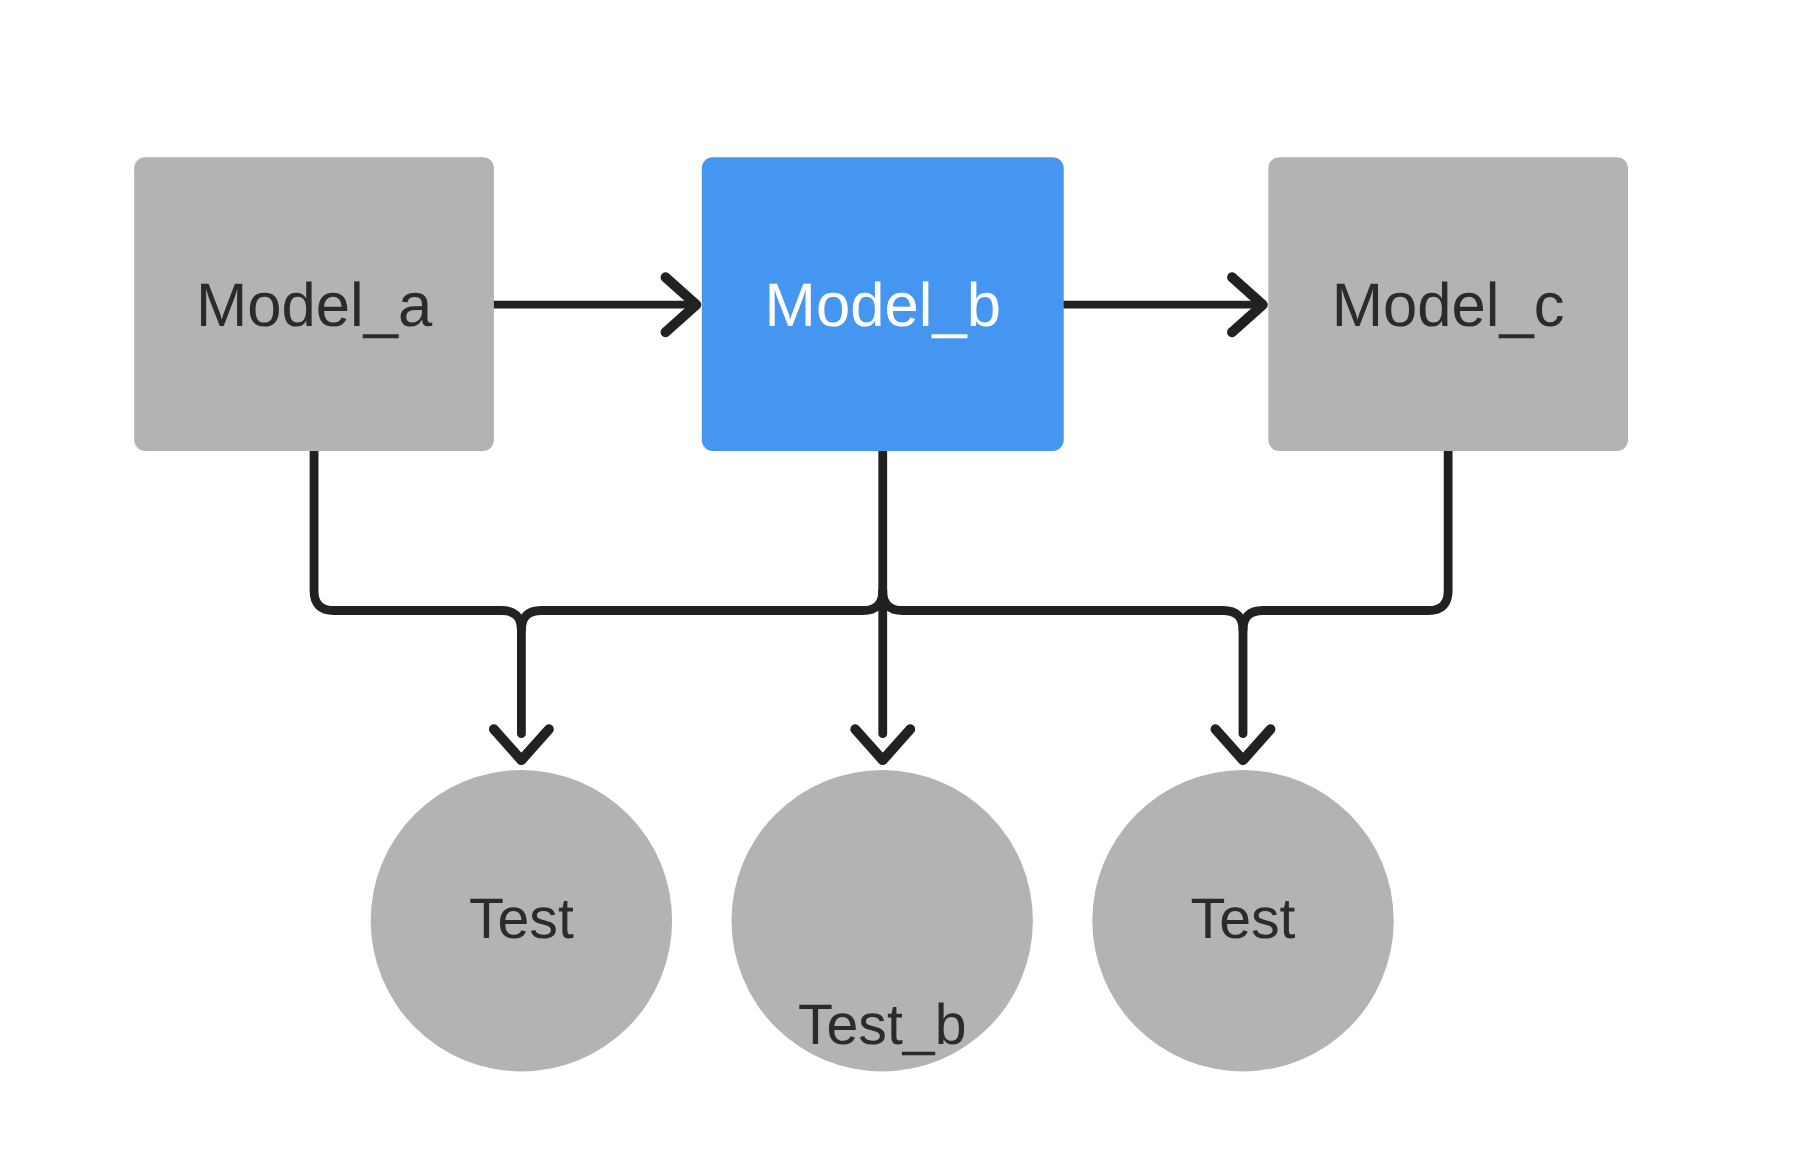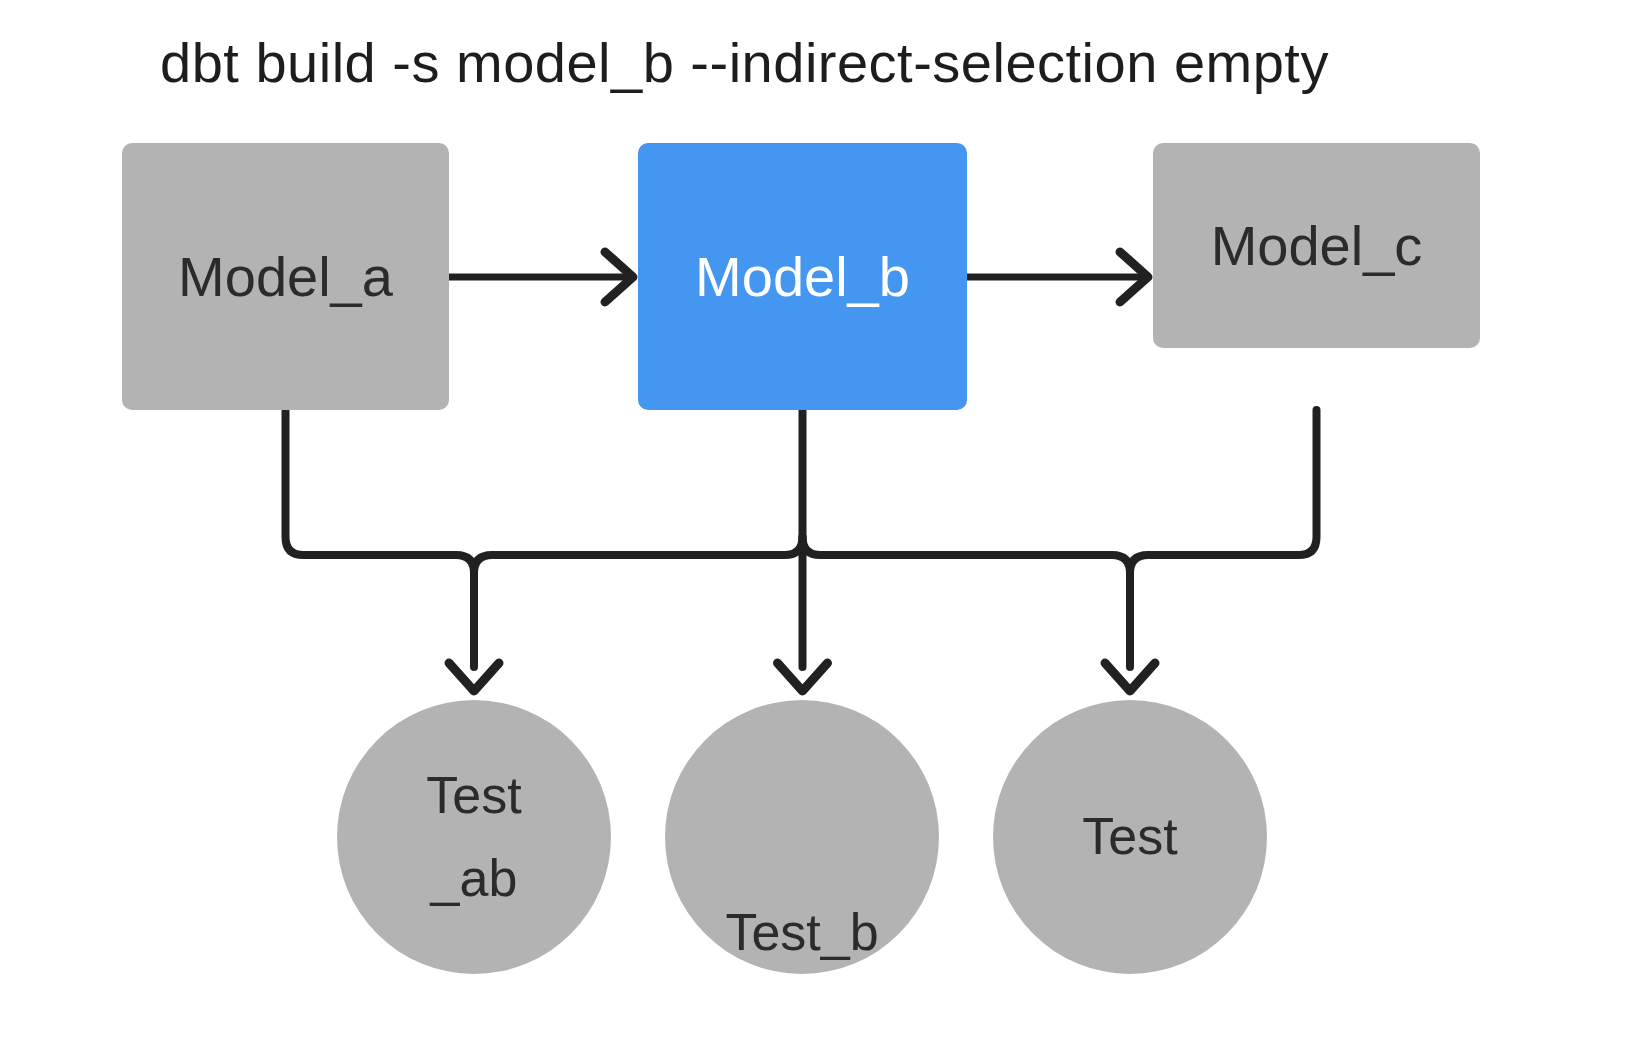--- a/index.html
+++ b/index.html
@@ -75,21 +75,20 @@
     font-weight: 400;
     color: var(--label-dark);
     line-height: 1.6;
   }
 </style>
 </head>
 <body>
 
 <div class="canvas">
 
-  <div class="title">dbt build -s model_b --indirect-selection empty</div>
 
   <svg class="edges-layer" viewBox="0 0 1630 1060" xmlns="http://www.w3.org/2000/svg">
 
     <g>
       <path class="shaft-thin" d="M 449 277 L 624 277"></path>
       <path class="chevron" d="M 605 252 L 633 277 L 605 302"></path>
     </g>
 
     <g>
       <path class="shaft-thin" d="M 967 277 L 1139 277"></path>
@@ -121,27 +120,26 @@
   </svg>
 
   <div class="node box selected" style="left:638px; top:143px; width:329px; height:267px;">
     <span class="node-label">Model_b</span>
   </div>
 
   <div class="node box" style="left:122px; top:143px; width:327px; height:267px;">
     <span class="node-label">Model_a</span>
   </div>
 
-  <div class="node box" style="left:1153px; top:143px; width:327px; height:205px;">
+  <div class="node box" style="left:1153px; top:143px; width:327px; height:267px;">
     <span class="node-label">Model_c</span>
   </div>
 
   <div class="node circle" style="left:337px; top:700px; width:274px; height:274px;">
     <span class="circle-label-line">Test</span>
-    <span class="circle-label-line">_ab</span>
   </div>
 
   <div class="node circle" style="left:665px; top:700px; width:274px; height:274px;justify-content:flex-end;">
     <span class="circle-label-line">Test_b</span>
 
   </div>
 
   <div class="node circle" style="left:993px; top:700px; width:274px; height:274px;">
     <span class="circle-label-line">Test</span>
   </div>

